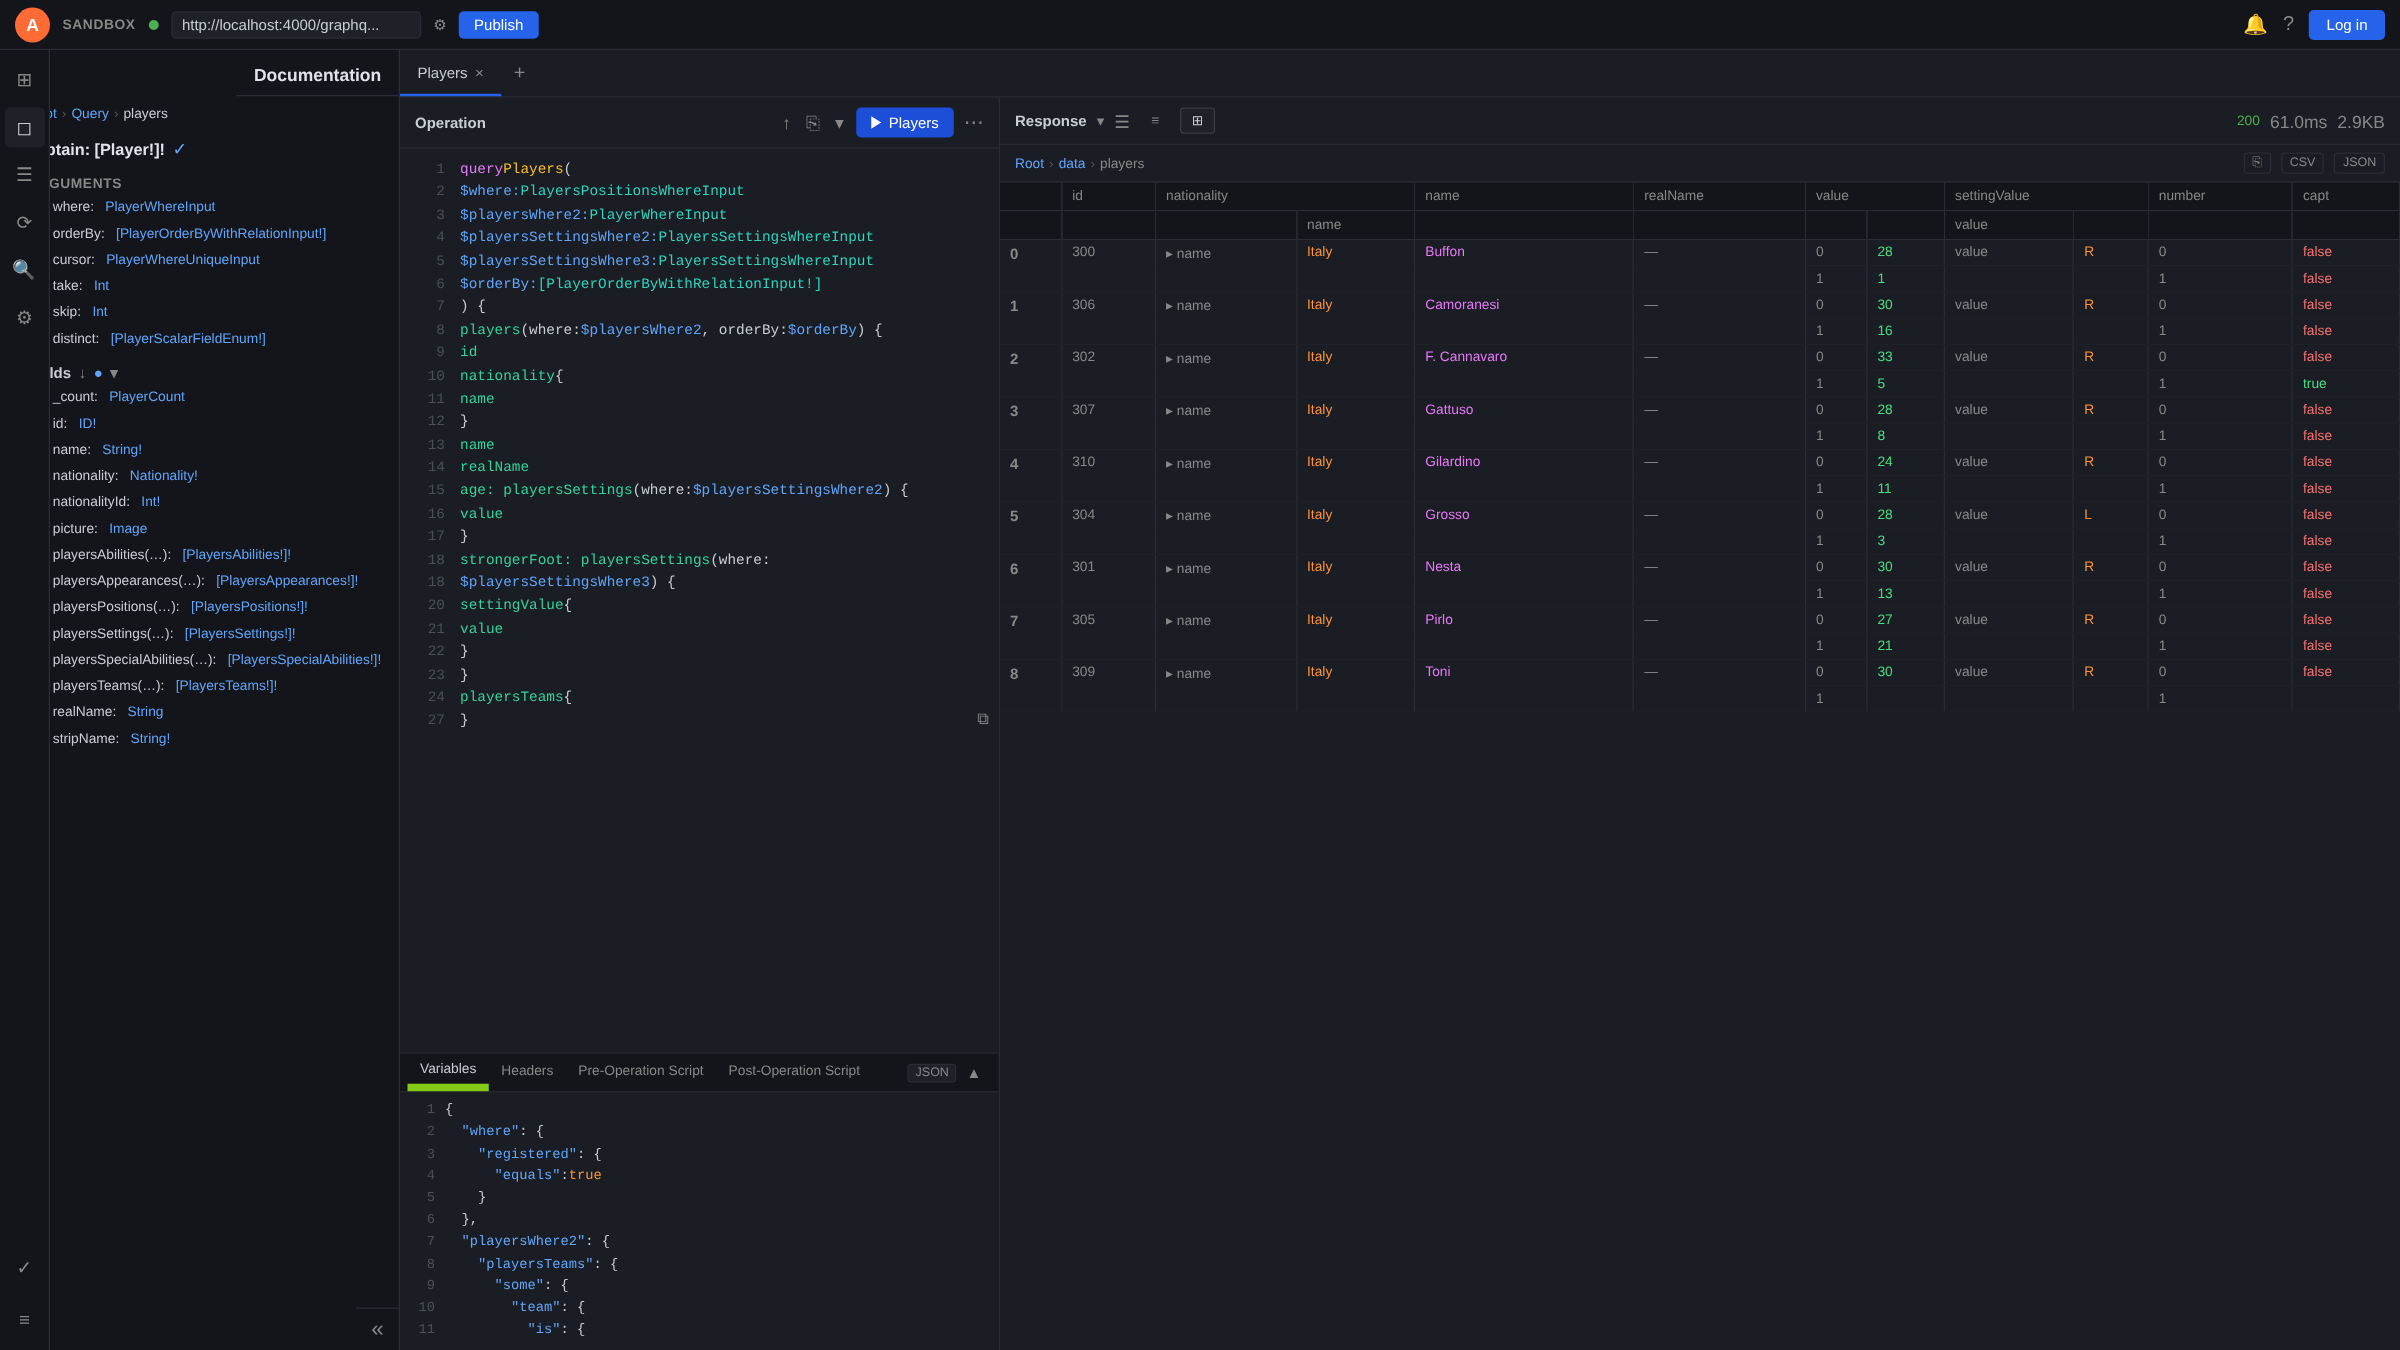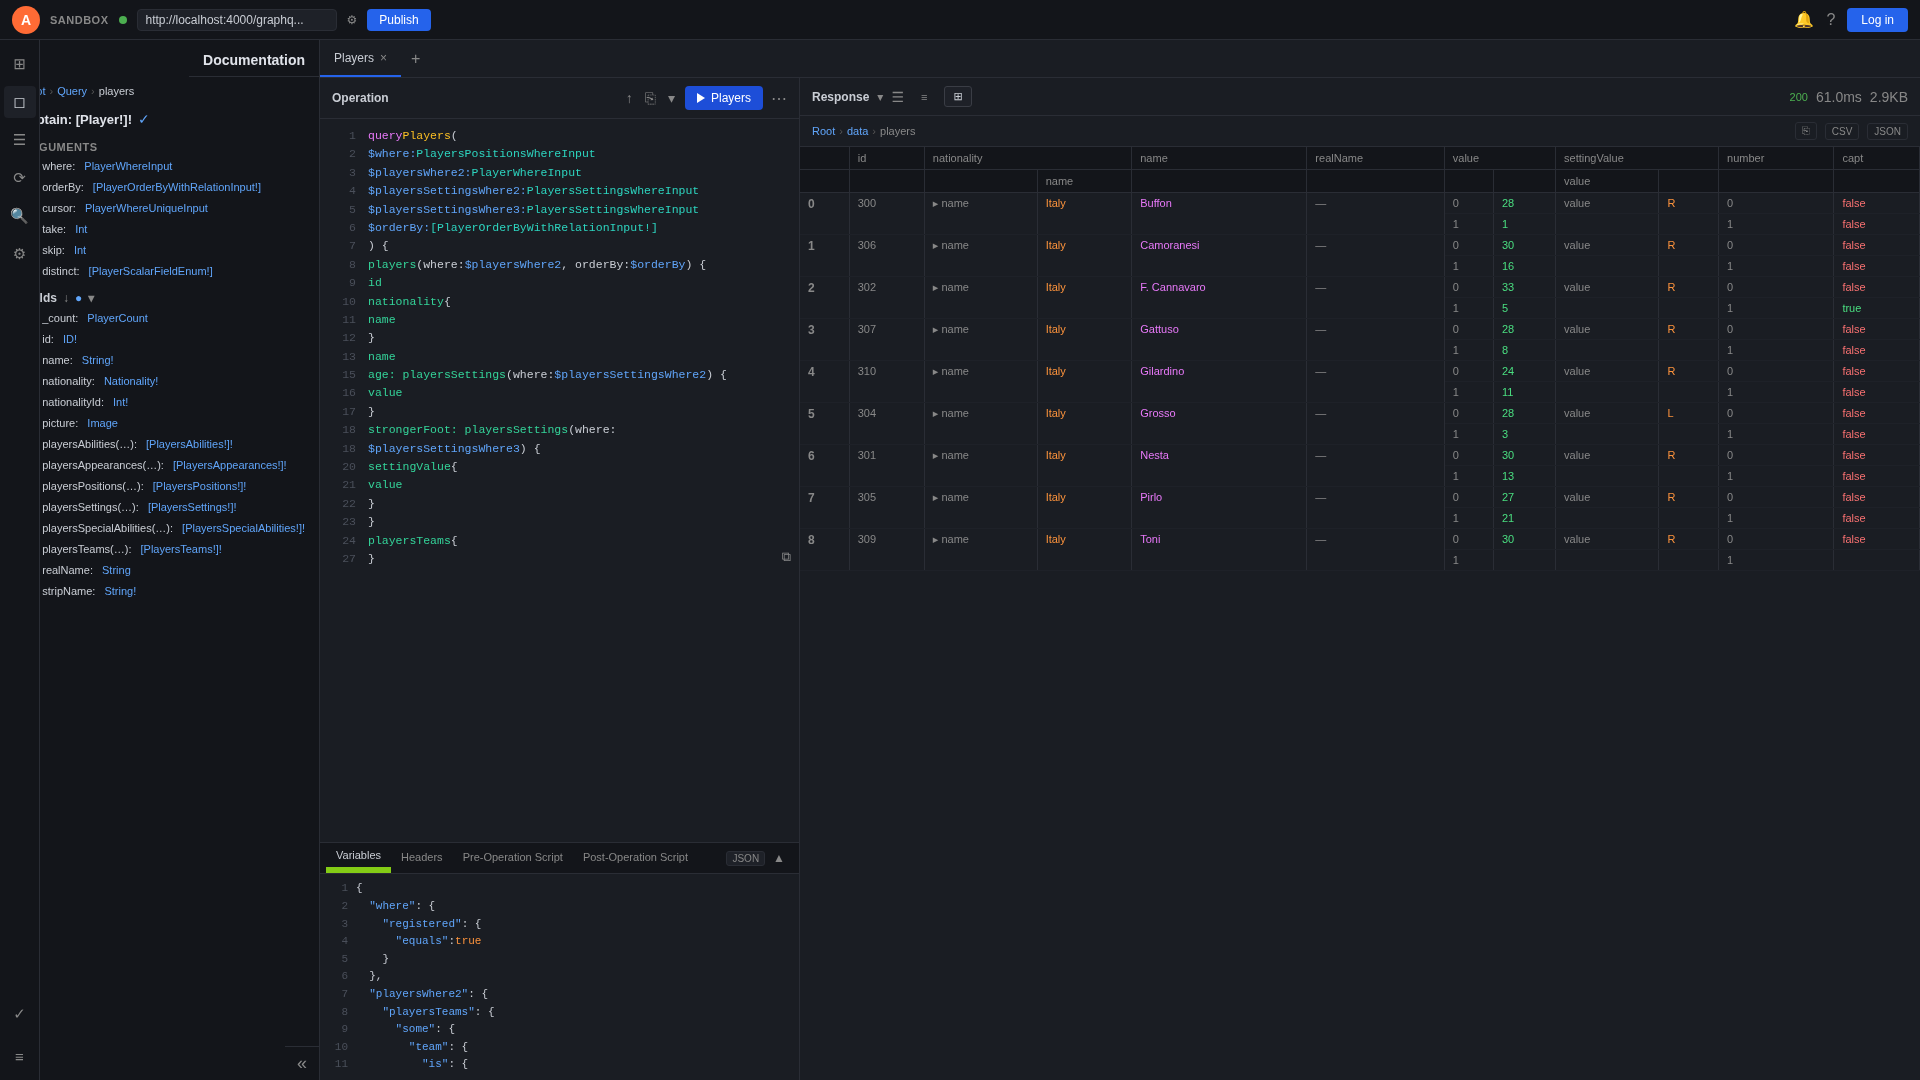--- a/index.html
+++ b/index.html
@@ -811,20 +811,24 @@
               <span class="line-num">11</span>
               <span class="kw-green">      name</span>
             </div>
             <div class="code-line">
               <span class="line-num">12</span>
               <span class="code-text">    }</span>
             </div>
             <div class="code-line">
               <span class="line-num">13</span>
               <span class="kw-green">    name</span>
+            </div>
+            <div class="code-line">
+              <span class="line-num">14</span>
+              <span class="kw-green">    realName</span>
             </div>
             <div class="code-line">
               <span class="line-num">15</span>
               <span class="kw-green">    age: playersSettings</span>
                 <span class="code-text">(where: </span>
                 <span class="kw-blue">$playersSettingsWhere2</span>
                 <span class="code-text">) {</span>
             </div>
             <div class="code-line">
               <span class="line-num">16</span>

